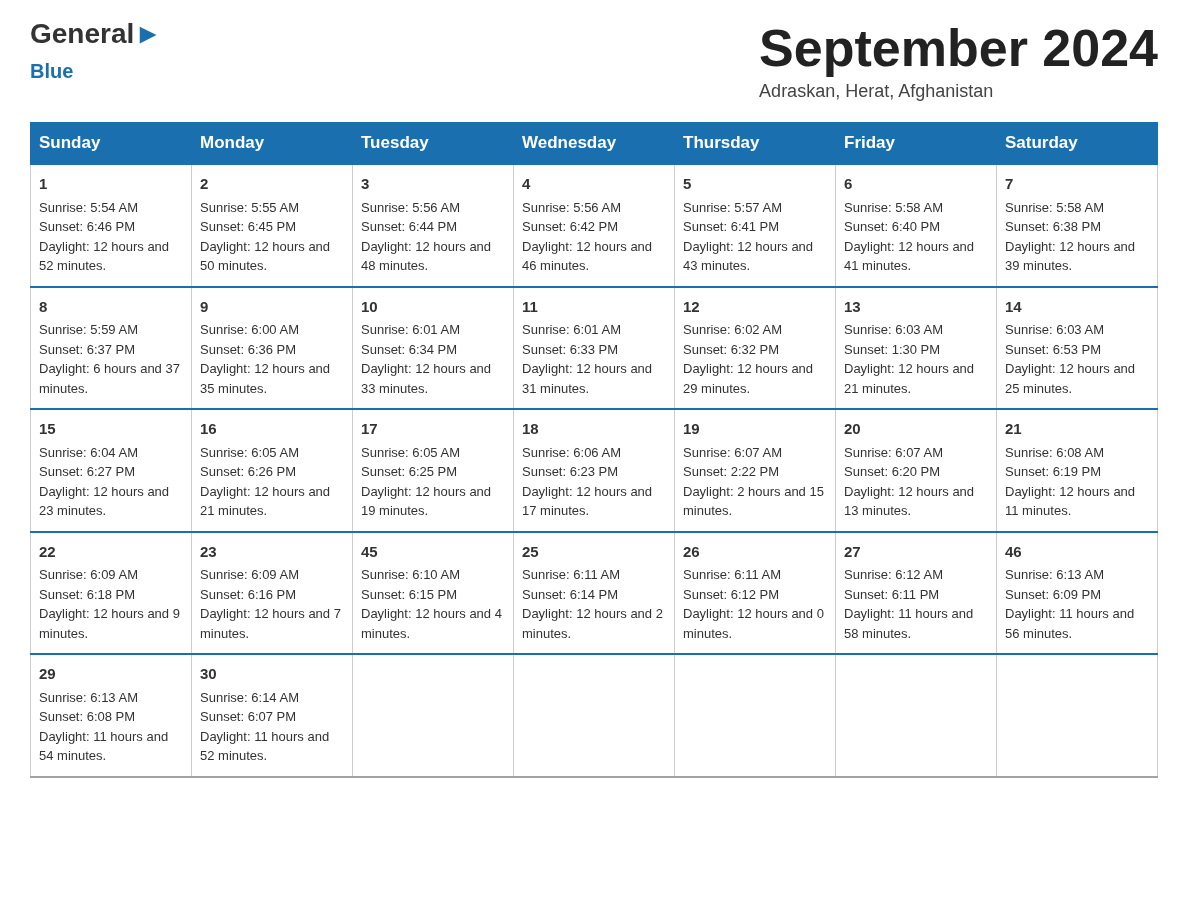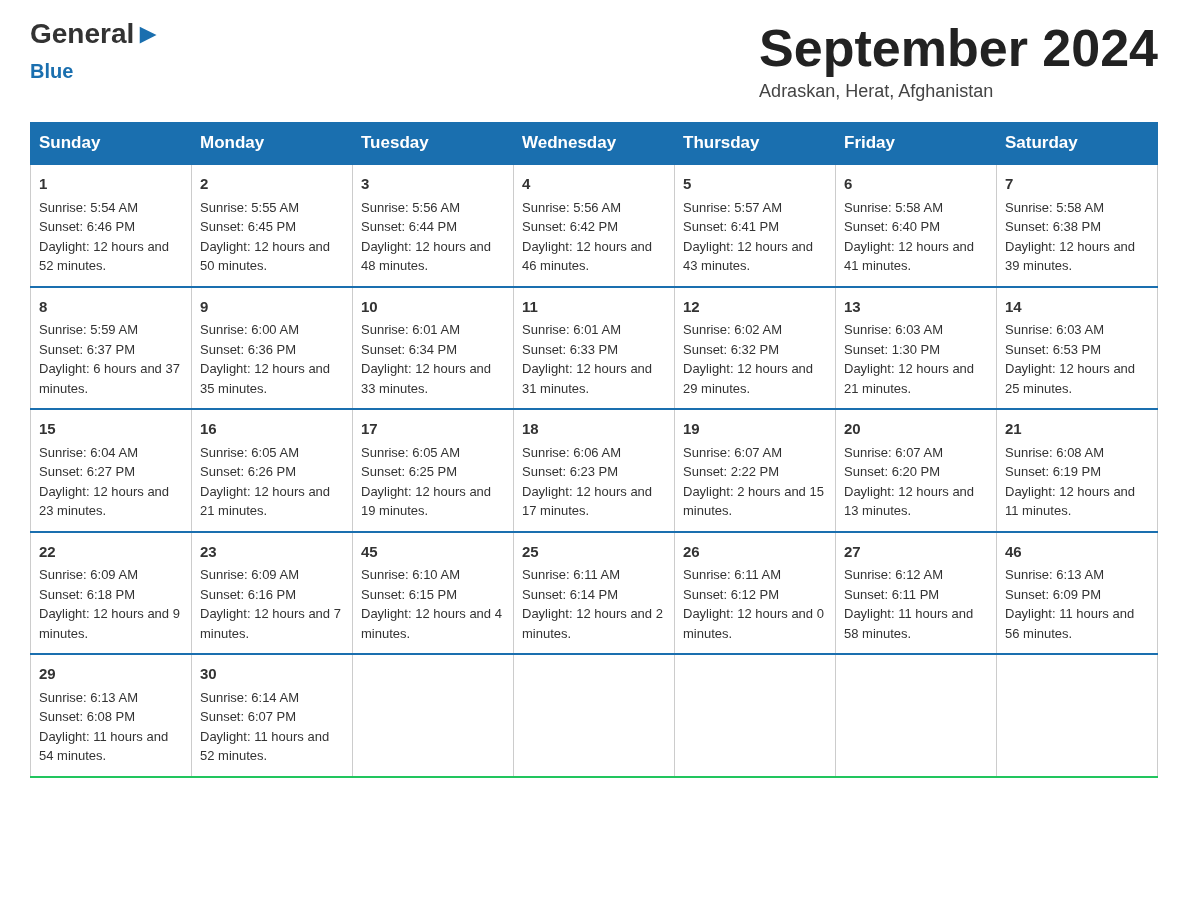--- a/index.html
+++ b/index.html
@@ -71,21 +71,21 @@
       line-height: 1.5;
       min-height: 90px;
     }
     tbody tr td .day-number {
       font-size: 15px;
       font-weight: bold;
       display: block;
       margin-bottom: 2px;
     }
     tbody tr:last-child td {
-      border-bottom: 2px solid #22c55e;
+      border-bottom: 2px solid #a3a3a3;
     }
     tbody tr td:first-child {
       border-left: 1px solid #ccc;
     }
     
     tbody tr td {
       border-top: 2px solid #1a6faf;
     }
     .empty-cell { background: #fff; }
   </style>

